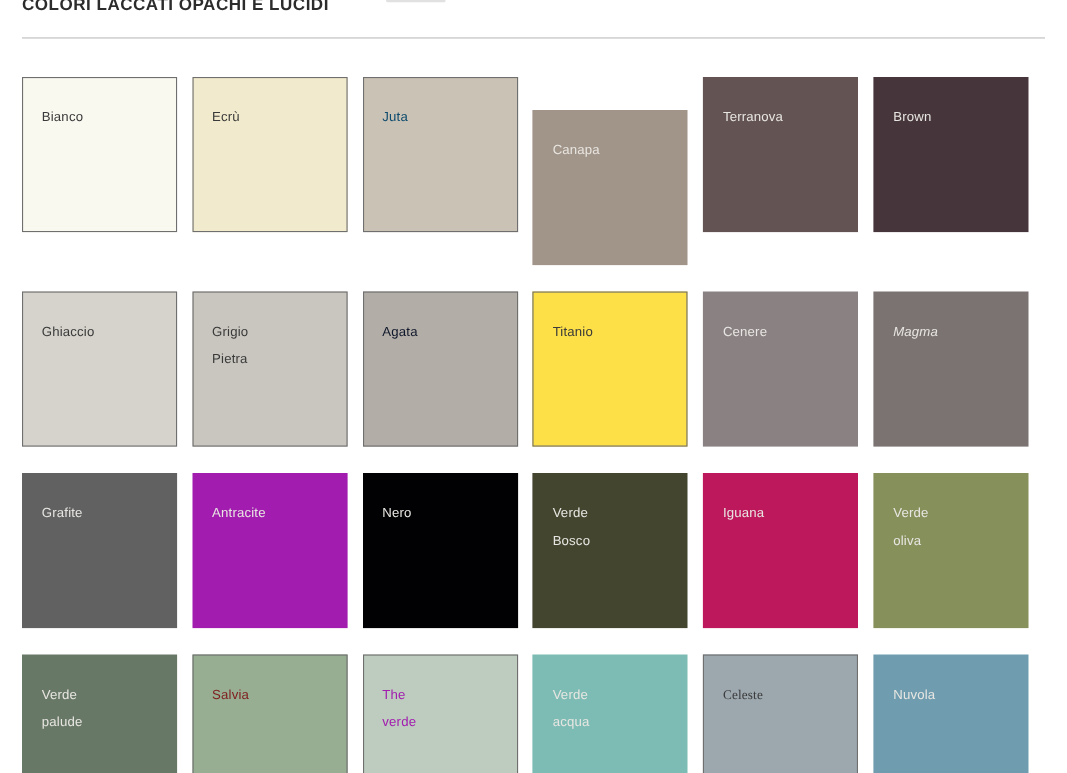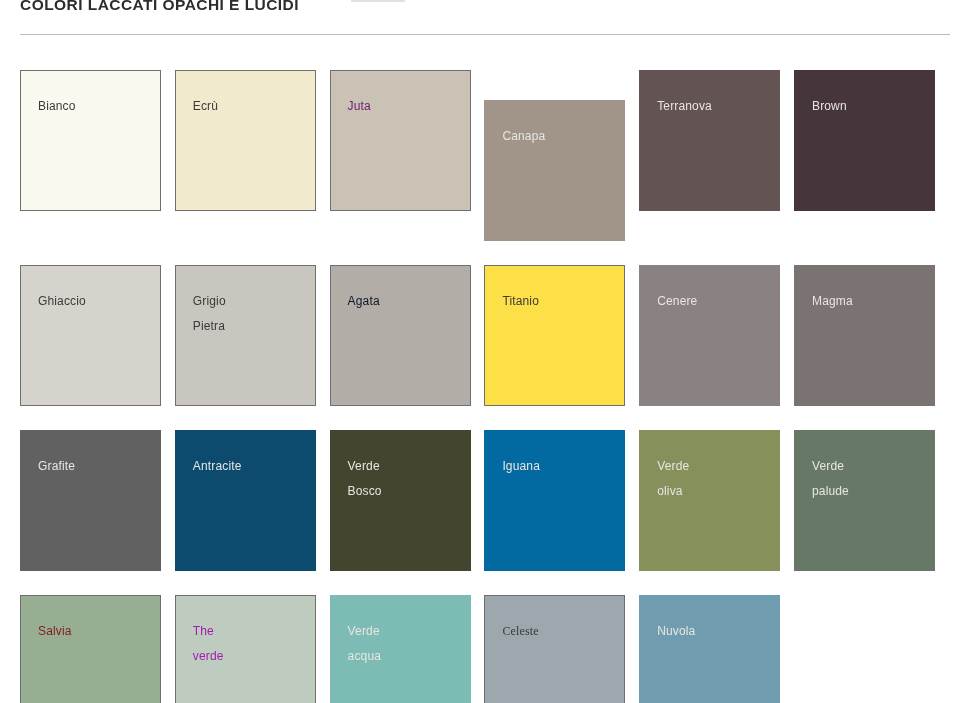--- a/index.html
+++ b/index.html
@@ -112,21 +112,21 @@
   </div>
 
   <div class="grid">
       <div class="swatch bordered" style="background: rgb(250, 249, 240); border-color: rgb(111, 111, 111);">
         <div class="swatch-label" style="color: rgb(58, 58, 58);">Bianco</div>
       </div>
       <div class="swatch bordered" style="background: rgb(242, 234, 204); border-color: rgb(111, 111, 111);">
         <div class="swatch-label" style="color: rgb(58, 58, 58);">Ecrù</div>
       </div>
       <div class="swatch bordered" style="background: rgb(202, 194, 180); border-color: rgb(111, 111, 111);">
-        <div class="swatch-label" style="color: #701a75;">Juta</div>
+        <div class="swatch-label" style="color: #0c4a6e;">Juta</div>
       </div>
       <div class="swatch" style="background: rgb(161, 148, 136); margin-top: 30px;">
         <div class="swatch-label" style="color: rgb(232, 230, 226);">Canapa</div>
       </div>
       <div class="swatch" style="background: rgb(99, 83, 83);">
         <div class="swatch-label" style="color: rgb(232, 230, 226);">Terranova</div>
       </div>
       <div class="swatch" style="background: rgb(70, 54, 59);">
         <div class="swatch-label" style="color: rgb(232, 230, 226);">Brown</div>
       </div>
@@ -140,33 +140,36 @@
       <div class="swatch bordered" style="background: rgb(178, 173, 167); border-color: rgb(111, 111, 111);">
         <div class="swatch-label" style="color: #0f172a;">Agata</div>
       </div>
       <div class="swatch bordered" style="background: #fde047; border-color: rgb(111, 111, 111);">
         <div class="swatch-label" style="color: rgb(58, 58, 58);">Titanio</div>
       </div>
       <div class="swatch" style="background: rgb(138, 129, 131);">
         <div class="swatch-label" style="color: rgb(232, 230, 226);">Cenere</div>
       </div>
       <div class="swatch" style="background: rgb(122, 115, 114);">
-        <div class="swatch-label" style="color: rgb(232, 230, 226);">Magma</div>
+        <div class="swatch-label" style="color: rgb(232, 230, 226); font-style: italic;">Magma</div>
       </div>
       <div class="swatch" style="background: rgb(97, 97, 97);">
         <div class="swatch-label" style="color: rgb(232, 230, 226);">Grafite</div>
       </div>
-      <div class="swatch" style="background: #0c4a6e; padding-left: 31px;">
+      <div class="swatch" style="background: #a21caf; padding-left: 31px;">
         <div class="swatch-label" style="color: rgb(232, 230, 226);">Antracite</div>
+      </div>
+      <div class="swatch" style="background: rgb(1, 1, 3);">
+        <div class="swatch-label" style="color: rgb(232, 230, 226);">Nero</div>
       </div>
       <div class="swatch" style="background: rgb(67, 69, 47);">
         <div class="swatch-label" style="color: rgb(232, 230, 226);">Verde
 Bosco</div>
       </div>
-      <div class="swatch" style="background: #0369a1; padding-left: 48px;">
+      <div class="swatch" style="background: #be185d; padding-left: 48px;">
         <div class="swatch-label" style="color: rgb(232, 230, 226);">Iguana</div>
       </div>
       <div class="swatch" style="background: rgb(134, 144, 91);">
         <div class="swatch-label" style="color: rgb(232, 230, 226);">Verde
 oliva</div>
       </div>
       <div class="swatch" style="background: rgb(104, 120, 102);">
         <div class="swatch-label" style="color: rgb(232, 230, 226);">Verde
 palude</div>
       </div>

